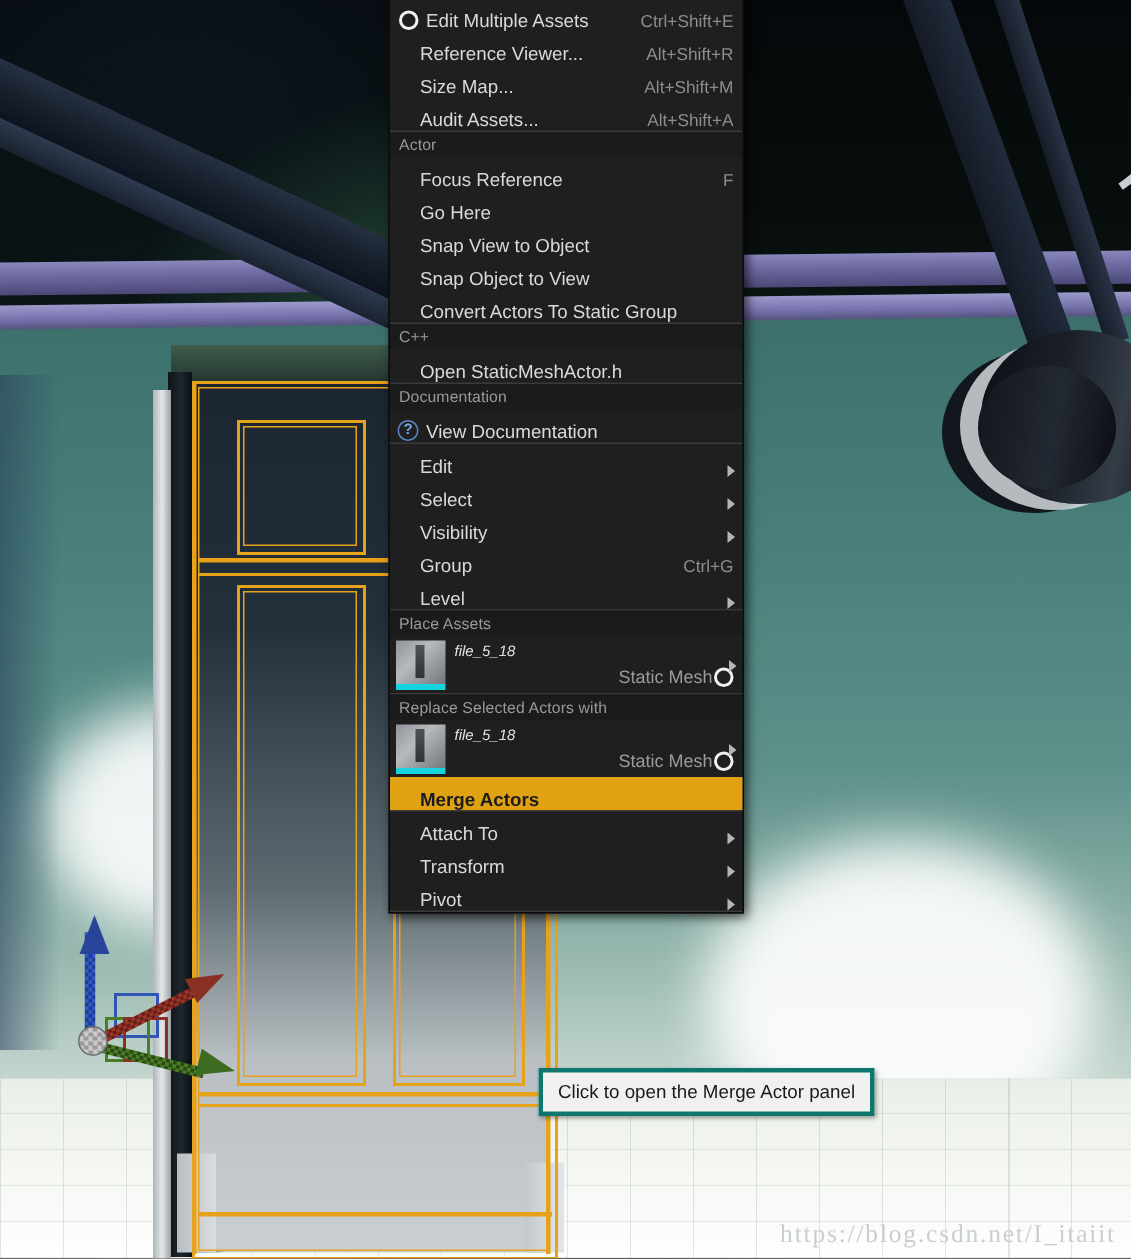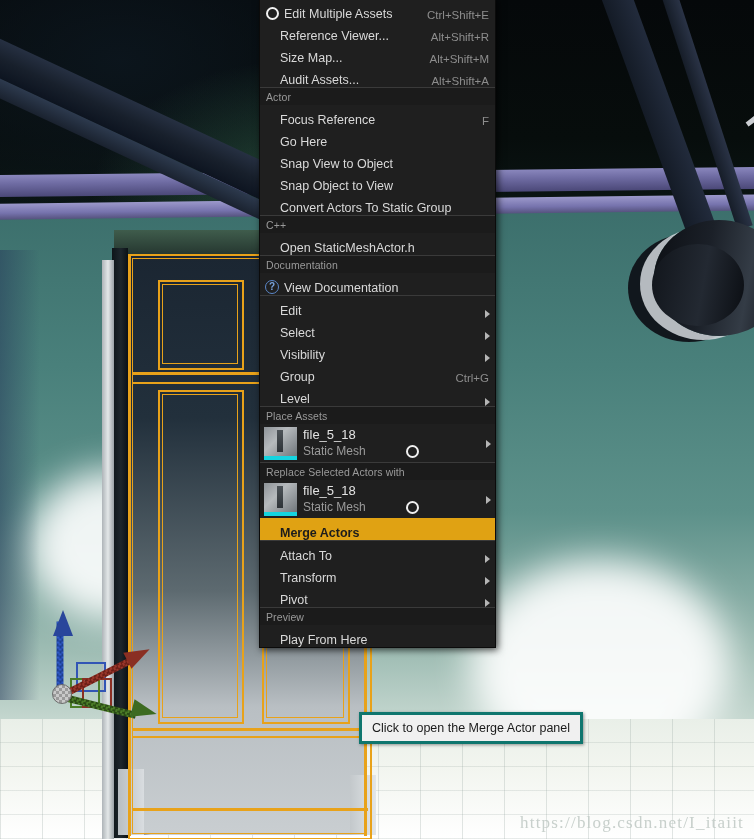--- a/index.html
+++ b/index.html
@@ -349,29 +349,29 @@
     background: linear-gradient(180deg, #4d5358, #2e3338);
   }
   .asset-info {
     flex: 1 1 auto;
     min-width: 0;
     display: flex;
     flex-direction: column;
   }
   .asset-name {
     color: #e2e2e2;
-    font-size: 13px;
+    font-size: 10px;
     line-height: 16px;
+    font-style: italic;
   }
   .asset-type-row {
     display: flex;
     align-items: center;
-    justify-content: flex-start;
+    justify-content: flex-end;
     margin-top: 1px;
-    gap: 39px;
   }
   .asset-type {
     color: #9b9b9b;
     font-size: 12px;
   }
   .asset-type-ring {
     width: 13px; height: 13px;
     border-radius: 50%;
     border: 2.5px solid #efefef;
     box-sizing: border-box;
@@ -634,26 +634,20 @@
         <span class="arrow"></span>
       </div>
       <div class="menu-item">
         <span class="label">Pivot</span>
         <span class="arrow"></span>
       </div>
     </div>
 
     <div class="menu-sep"></div>
 
-    <div>
-      <div class="menu-section-header">Preview</div>
-      <div class="menu-item">
-        <span class="label">Play From Here</span>
-      </div>
-    </div>
 
   </div>
 
   <div id="tooltip">Click to open the Merge Actor panel</div>
 
   <div id="watermark">https://blog.csdn.net/I_itaiit</div>
 
 </div>
 
 </body></html>

